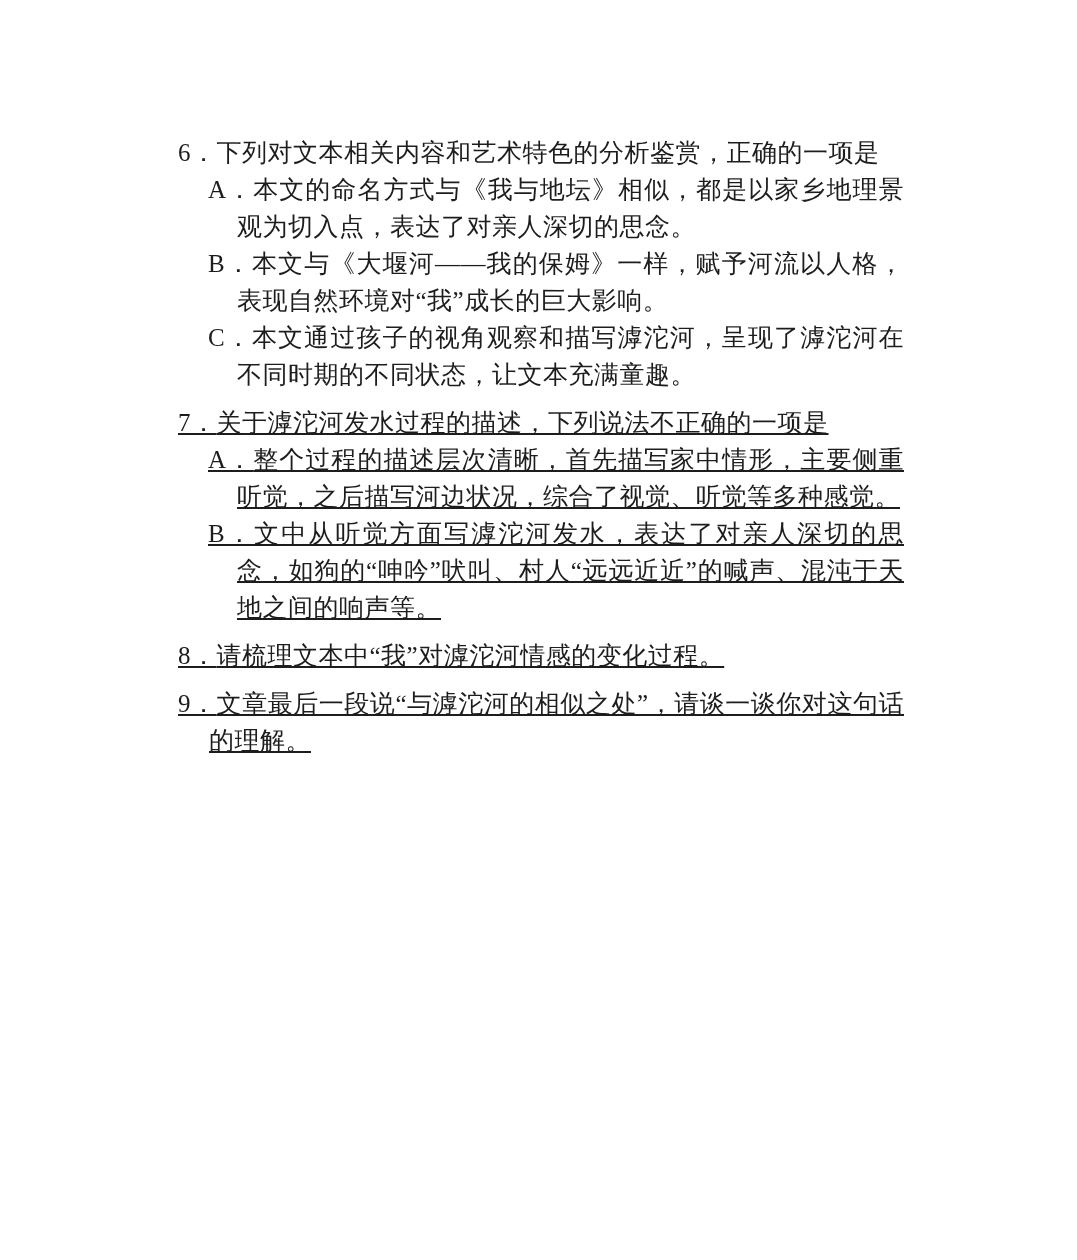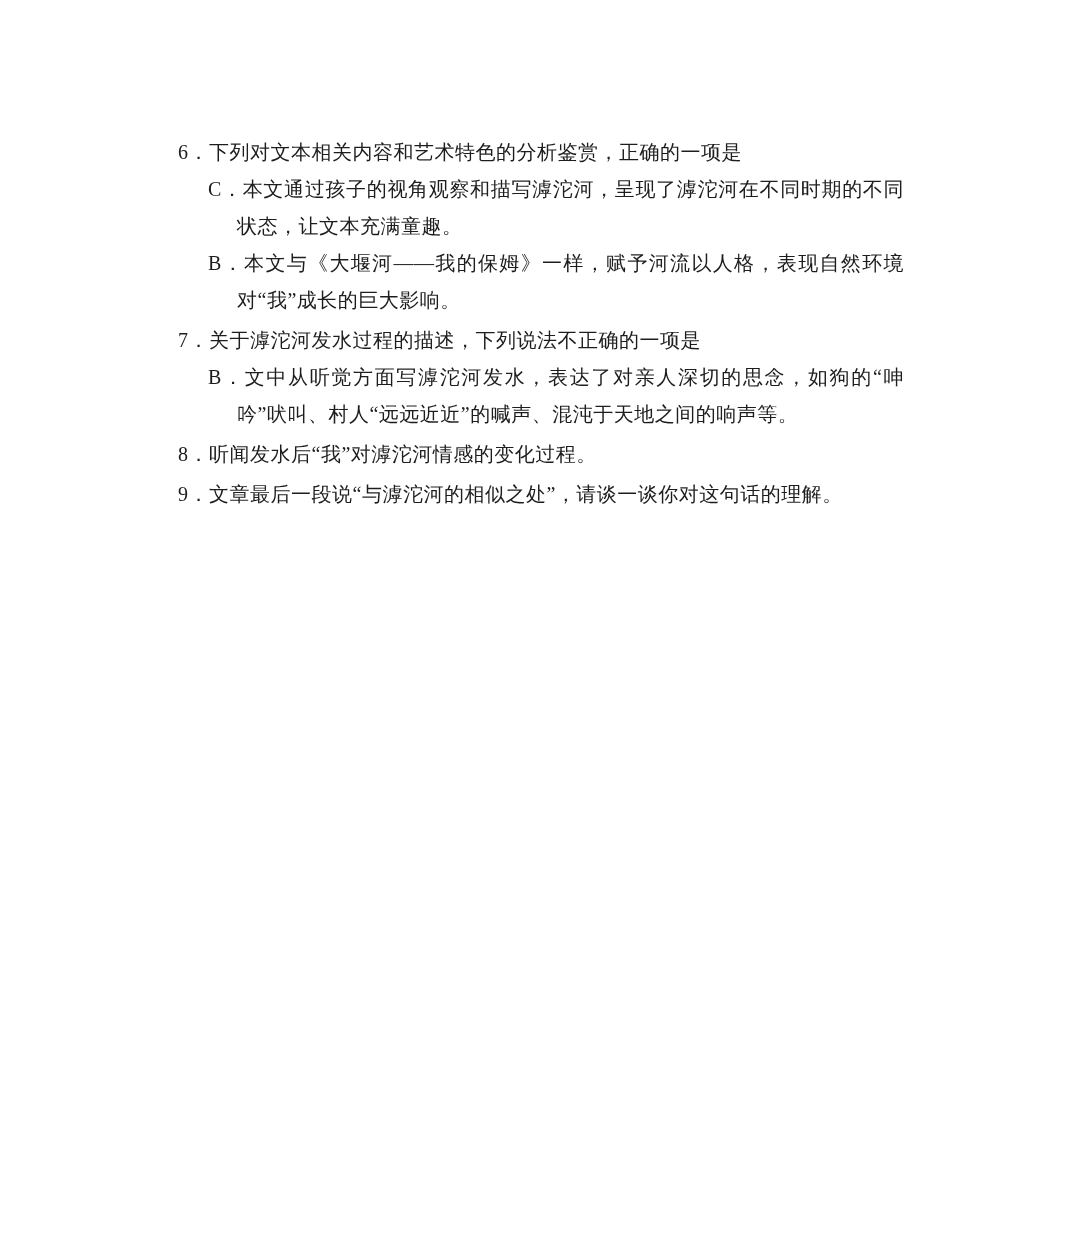--- a/index.html
+++ b/index.html
@@ -18,30 +18,31 @@
   .page {
     position: absolute;
     inset: 0;
     background: #ffffff;
   }
   .content {
     position: absolute;
     left: 178px;
     top: 134px;
     width: 726px;
-    font-size: 20px;
+    font-size: 25px;
     line-height: 37px;
     text-align: justify;
     letter-spacing: 0.5px;
   }
   .question {
     margin: 0;
   }
   .question + .question {
-    margin-top: 3px;
+    margin-top: 11px;
+    text-decoration: underline;
   }
   .stem {
     padding-left: 31px;
     text-indent: -31px;
   }
   .option {
     margin-left: 59px;
     text-indent: -29px;
   }
   .q-num, .opt-label {
@@ -49,31 +50,33 @@
   }
 </style>
 </head>
 <body>
 
 <div class="page">
   <div class="content">
 
     <div class="question">
       <div class="stem"><span class="q-num">6．</span><span>下列对文本相关内容和艺术特色的分析鉴赏，正确的一项是</span></div>
+      <div class="option"><span class="opt-label">A．</span><span>本文的命名方式与《我与地坛》相似，都是以家乡地理景观为切入点，表达了对亲人深切的思念。</span></div>
+      <div class="option"><span class="opt-label">B．</span><span>本文与《大堰河——我的保姆》一样，赋予河流以人格，表现自然环境对“我”成长的巨大影响。</span></div>
       <div class="option"><span class="opt-label">C．</span><span>本文通过孩子的视角观察和描写滹沱河，呈现了滹沱河在不同时期的不同状态，让文本充满童趣。</span></div>
-      <div class="option"><span class="opt-label">B．</span><span>本文与《大堰河——我的保姆》一样，赋予河流以人格，表现自然环境对“我”成长的巨大影响。</span></div>
     </div>
 
     <div class="question">
       <div class="stem"><span class="q-num">7．</span><span>关于滹沱河发水过程的描述，下列说法不正确的一项是</span></div>
+      <div class="option"><span class="opt-label">A．</span><span>整个过程的描述层次清晰，首先描写家中情形，主要侧重听觉，之后描写河边状况，综合了视觉、听觉等多种感觉。</span></div>
       <div class="option"><span class="opt-label">B．</span><span>文中从听觉方面写滹沱河发水，表达了对亲人深切的思念，如狗的“呻吟”吠叫、村人“远远近近”的喊声、混沌于天地之间的响声等。</span></div>
     </div>
 
     <div class="question">
-      <div class="stem"><span class="q-num">8．</span><span>听闻发水后“我”对滹沱河情感的变化过程。</span></div>
+      <div class="stem"><span class="q-num">8．</span><span>请梳理文本中“我”对滹沱河情感的变化过程。</span></div>
     </div>
 
     <div class="question">
       <div class="stem"><span class="q-num">9．</span><span>文章最后一段说“与滹沱河的相似之处”，请谈一谈你对这句话的理解。</span></div>
     </div>
 
   </div>
 </div>
 
 </body></html>

